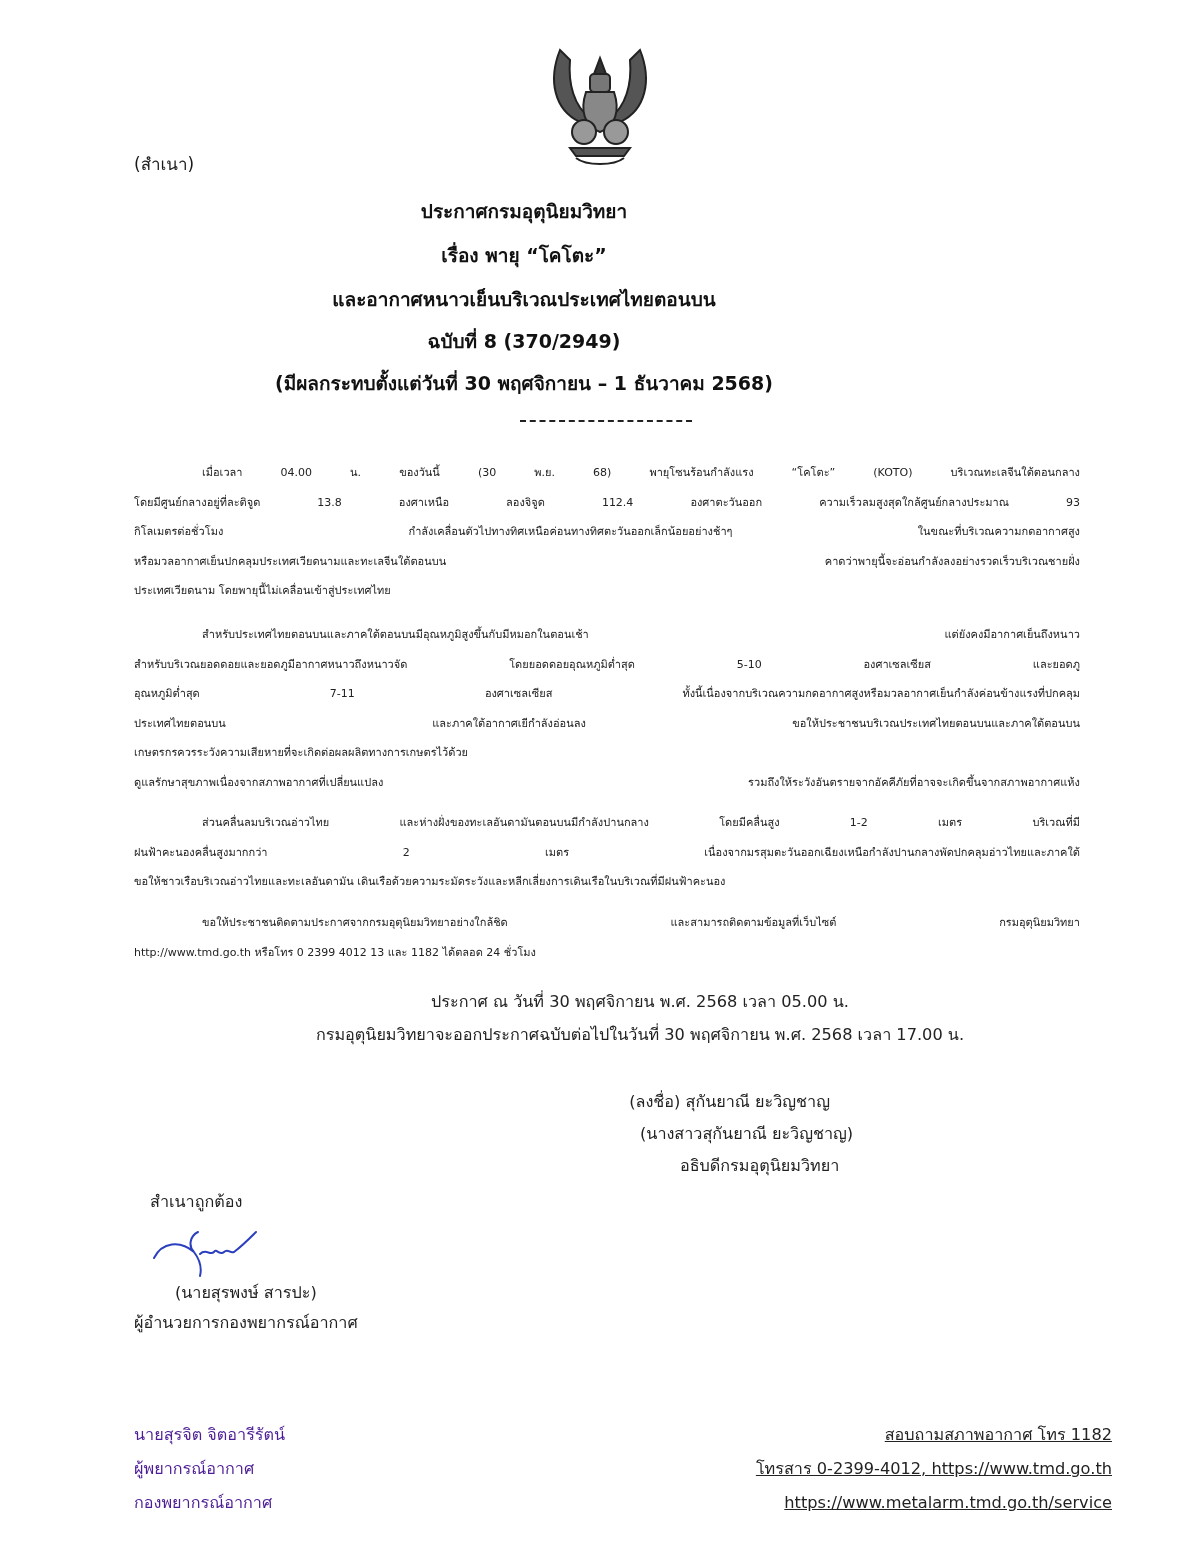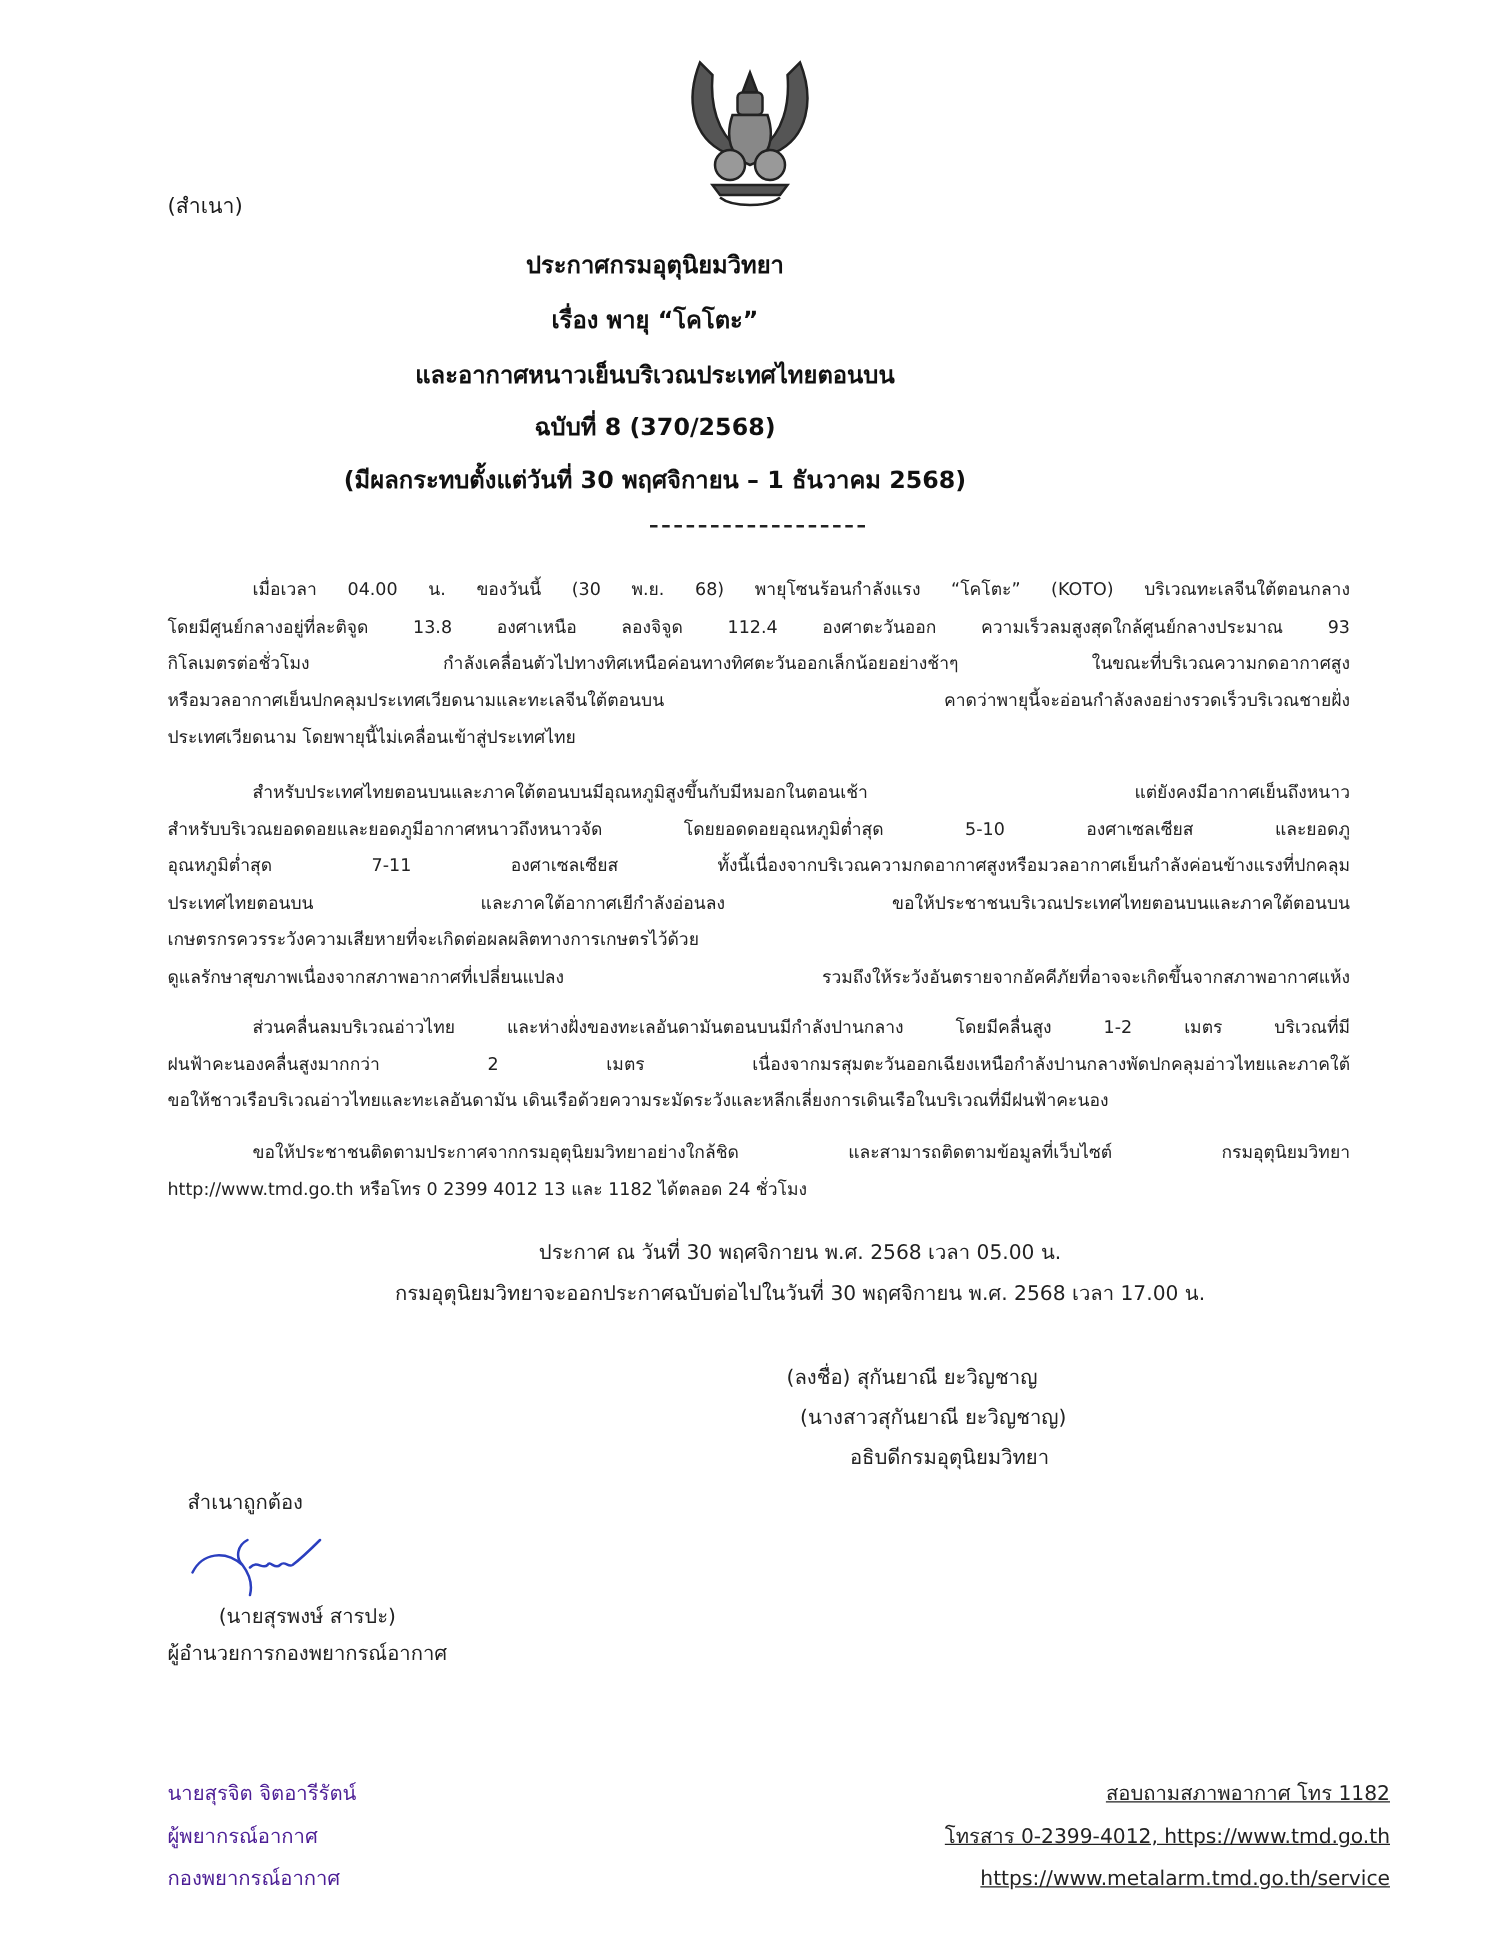--- a/index.html
+++ b/index.html
@@ -14,21 +14,21 @@
   .heading {
     position: absolute; left: 0; width: 1048px; text-align: center;
     font-weight: bold; font-size: 19px; color: #111;
   }
   .dash-line {
     position: absolute; left: 520px; top: 420px; width: 172px; height: 0;
     border-top: 2px dashed #222;
   }
   .para {
     position: absolute; left: 134px; width: 946px;
-    font-size: 14px; line-height: 29.5px; text-align: justify;
+    font-size: 11px; line-height: 29.5px; text-align: justify;
     color: #222;
   }
   .para .line { display: block; white-space: nowrap; text-align-last: justify; }
   .para .line.last { text-align-last: left; }
   .para .indent { padding-left: 68px; }
   .center-line { position: absolute; left: 0; width: 1200px; text-align: center; font-size: 16.2px; color: #222; }
   .sig-block { position: absolute; font-size: 16.2px; color: #222; line-height: 32px; }
   .sig-block div { white-space: nowrap; text-align: center; }
   .footer-left { position: absolute; left: 134px; top: 1418px; font-size: 16.2px; line-height: 34px; color: #4c1d95; }
   .footer-right { position: absolute; right: 88px; top: 1418px; font-size: 16.2px; line-height: 34px; color: #222; text-align: right; text-decoration: underline; }
@@ -51,21 +51,21 @@
       <path d="M30 108 L90 108 L84 116 L36 116 Z" fill="#555"></path>
       <path d="M36 118 C46 126 74 126 84 118"></path>
     </g>
   </svg>
 
   <div class="copy-mark">(สำเนา)</div>
 
   <div class="heading" style="top:196px">ประกาศกรมอุตุนิยมวิทยา</div>
   <div class="heading" style="top:240px">เรื่อง พายุ “โคโตะ”</div>
   <div class="heading" style="top:284px">และอากาศหนาวเย็นบริเวณประเทศไทยตอนบน</div>
-  <div class="heading" style="top:326px">ฉบับที่ 8 (370/2568)</div>
+  <div class="heading" style="top:326px">ฉบับที่ 8 (370/2949)</div>
   <div class="heading" style="top:368px">(มีผลกระทบตั้งแต่วันที่ 30 พฤศจิกายน – 1 ธันวาคม 2568)</div>
   <div class="dash-line"></div>
 
   <div class="para" style="top:458px">
     <span class="line indent">เมื่อเวลา 04.00 น. ของวันนี้ (30 พ.ย. 68) พายุโซนร้อนกำลังแรง “โคโตะ” (KOTO) บริเวณทะเลจีนใต้ตอนกลาง</span>
     <span class="line">โดยมีศูนย์กลางอยู่ที่ละติจูด 13.8 องศาเหนือ ลองจิจูด 112.4 องศาตะวันออก ความเร็วลมสูงสุดใกล้ศูนย์กลางประมาณ 93</span>
     <span class="line">กิโลเมตรต่อชั่วโมง กำลังเคลื่อนตัวไปทางทิศเหนือค่อนทางทิศตะวันออกเล็กน้อยอย่างช้าๆ ในขณะที่บริเวณความกดอากาศสูง</span>
     <span class="line">หรือมวลอากาศเย็นปกคลุมประเทศเวียดนามและทะเลจีนใต้ตอนบน คาดว่าพายุนี้จะอ่อนกำลังลงอย่างรวดเร็วบริเวณชายฝั่ง</span>
     <span class="line last">ประเทศเวียดนาม โดยพายุนี้ไม่เคลื่อนเข้าสู่ประเทศไทย</span>
   </div>

